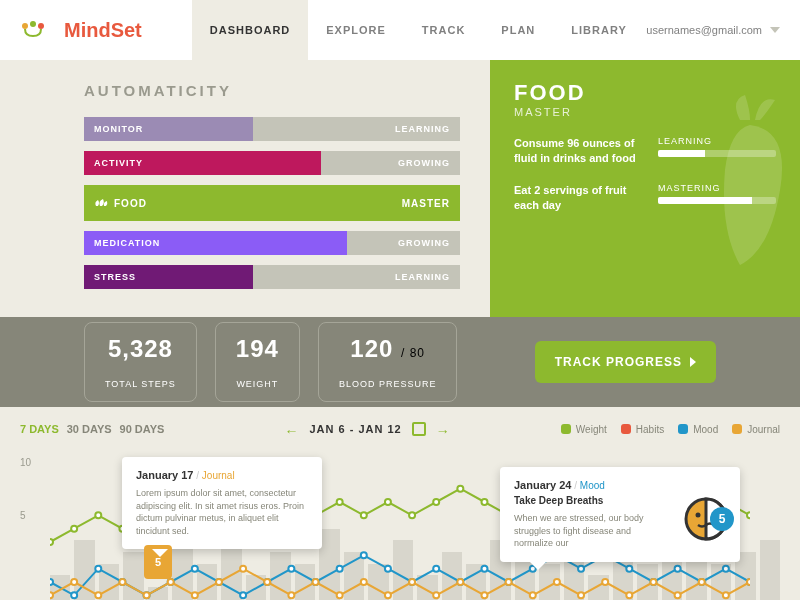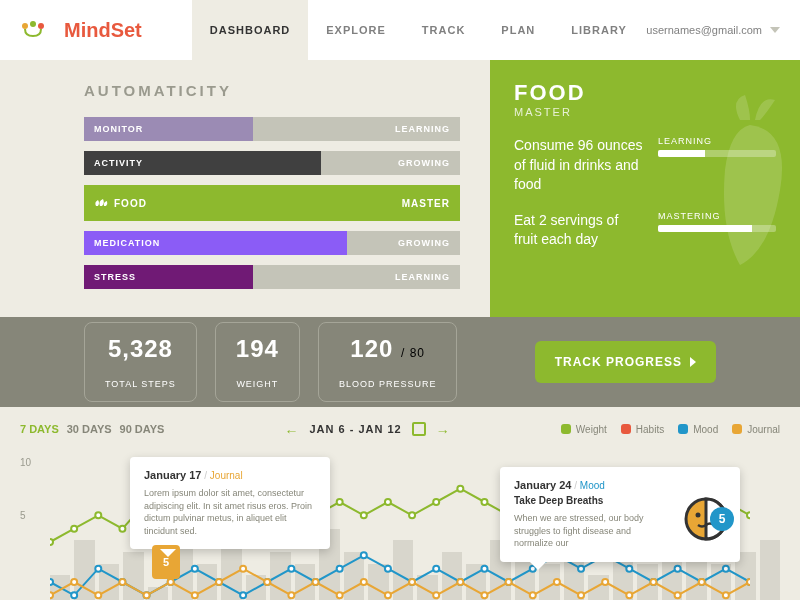--- a/index.html
+++ b/index.html
@@ -21,21 +21,21 @@
 .bar-rest{flex:1;height:100%;background:#c4c4b8;display:flex;align-items:center;justify-content:flex-end;padding-right:10px;font-size:9px;letter-spacing:1px;color:#fff;font-weight:bold}
 .bar-row.food{height:36px}
 .bar-row.food .bar-fill{background:#8db92e;width:100%;font-size:10px}
 .food-status{position:absolute;right:10px;color:#fff;font-size:10px;letter-spacing:1px;font-weight:bold}
 .leaf-icon{display:inline-block;width:14px;height:10px;margin-right:6px}
 .right{width:310px;background:#8db92e;padding:20px 24px;color:#fff;position:relative;overflow:hidden}
 .carrot-bg{position:absolute;right:-20px;top:30px;opacity:0.15}
 .food-title{font-size:22px;font-weight:bold;letter-spacing:2px}
 .food-sub{font-size:11px;letter-spacing:2px;opacity:0.8;margin-bottom:18px}
 .goal-row{display:flex;gap:14px;margin-bottom:16px;position:relative;z-index:1}
-.goal-text{font-size:14px;line-height:1.4;width:130px;font-weight:normal}
+.goal-text{font-size:11px;line-height:1.4;width:130px;font-weight:bold}
 .goal-prog{flex:1}
 .goal-label{font-size:9px;letter-spacing:1px;margin-bottom:4px}
 .prog-bar{height:7px;background:rgba(255,255,255,0.3);border-radius:2px;overflow:hidden}
 .prog-fill{height:100%;background:#fff}
 .stats{background:#868679;height:90px;display:flex;align-items:center;padding:15px 84px;gap:18px}
 .stat-box{border:1px solid #a5a598;border-radius:8px;padding:12px 20px;text-align:center;color:#fff}
 .stat-val{font-size:24px;font-weight:bold;letter-spacing:1px}
 .stat-val .sub{font-size:12px;color:#000000;font-weight:normal}
 .stat-lbl{font-size:9px;letter-spacing:1px;margin-top:16px}
 .track-btn{margin-left:auto;background:#8db92e;color:#fff;padding:14px 20px;border-radius:6px;font-size:12px;font-weight:bold;letter-spacing:1px;display:flex;align-items:center;gap:8px;cursor:pointer}
@@ -95,21 +95,21 @@
 
 <div class="main">
   <div class="left">
     <div class="section-title">AUTOMATICITY</div>
     <div id="bars-container">
         <div class="bar-row">
           <div class="bar-fill" style="width:45%;background:#9b8bb4">MONITOR</div>
           <div class="bar-rest">LEARNING</div>
         </div>
         <div class="bar-row">
-          <div class="bar-fill" style="width:63%;background:#404040">ACTIVITY</div>
+          <div class="bar-fill" style="width:63%;background:#be185d">ACTIVITY</div>
           <div class="bar-rest">GROWING</div>
         </div>
         <div class="bar-row food">
           <div class="bar-fill"><svg class="leaf-icon" viewBox="0 0 14 10">
               <path d="M2 8 Q0 4 4 2 Q6 5 4 8 M6 8 Q4 3 9 1 Q11 5 8 8 M10 8 Q9 4 13 3 Q14 6 12 8" fill="#fff"></path>
             </svg>FOOD</div>
           <span class="food-status">MASTER</span>
         </div>
         <div class="bar-row">
           <div class="bar-fill" style="width:70%;background:#8b5cf6">MEDICATION</div>
@@ -328,21 +328,21 @@
       <circle cx="531.0344827586207" cy="133.33333333333334" r="3" fill="#fff" stroke="#e8a635" stroke-width="2"></circle>
       <circle cx="555.1724137931035" cy="120" r="3" fill="#fff" stroke="#e8a635" stroke-width="2"></circle>
       <circle cx="579.3103448275862" cy="133.33333333333334" r="3" fill="#fff" stroke="#e8a635" stroke-width="2"></circle>
       <circle cx="603.448275862069" cy="120" r="3" fill="#fff" stroke="#e8a635" stroke-width="2"></circle>
       <circle cx="627.5862068965517" cy="133.33333333333334" r="3" fill="#fff" stroke="#e8a635" stroke-width="2"></circle>
       <circle cx="651.7241379310344" cy="120" r="3" fill="#fff" stroke="#e8a635" stroke-width="2"></circle>
       <circle cx="675.8620689655173" cy="133.33333333333334" r="3" fill="#fff" stroke="#e8a635" stroke-width="2"></circle>
       <circle cx="700" cy="120" r="3" fill="#fff" stroke="#e8a635" stroke-width="2"></circle>
     </svg>
 
-  <div class="tooltip" style="left:130px;top:10px">
+  <div class="tooltip" style="left:122px;top:10px">
     <div><span class="tt-date">January 17</span> <span style="color:#ccc">/</span> <span class="tt-cat">Journal</span></div>
     <div class="tt-body">Lorem ipsum dolor sit amet, consectetur adipiscing elit. In sit amet risus eros. Proin dictum pulvinar metus, in aliquet elit tincidunt sed.</div>
     <div class="journal-badge">5</div>
   </div>
 
   <div class="tooltip" style="left:500px;top:20px;width:240px">
     <div><span class="tt-date">January 24</span> <span style="color:#ccc">/</span> <span class="tt-cat mood">Mood</span></div>
     <div class="tt-title">Take Deep Breaths</div>
     <div class="tt-body" style="width:150px">When we are stressed, our body struggles to fight disease and normalize our</div>
     <svg class="mood-face" viewBox="0 0 44 44">

